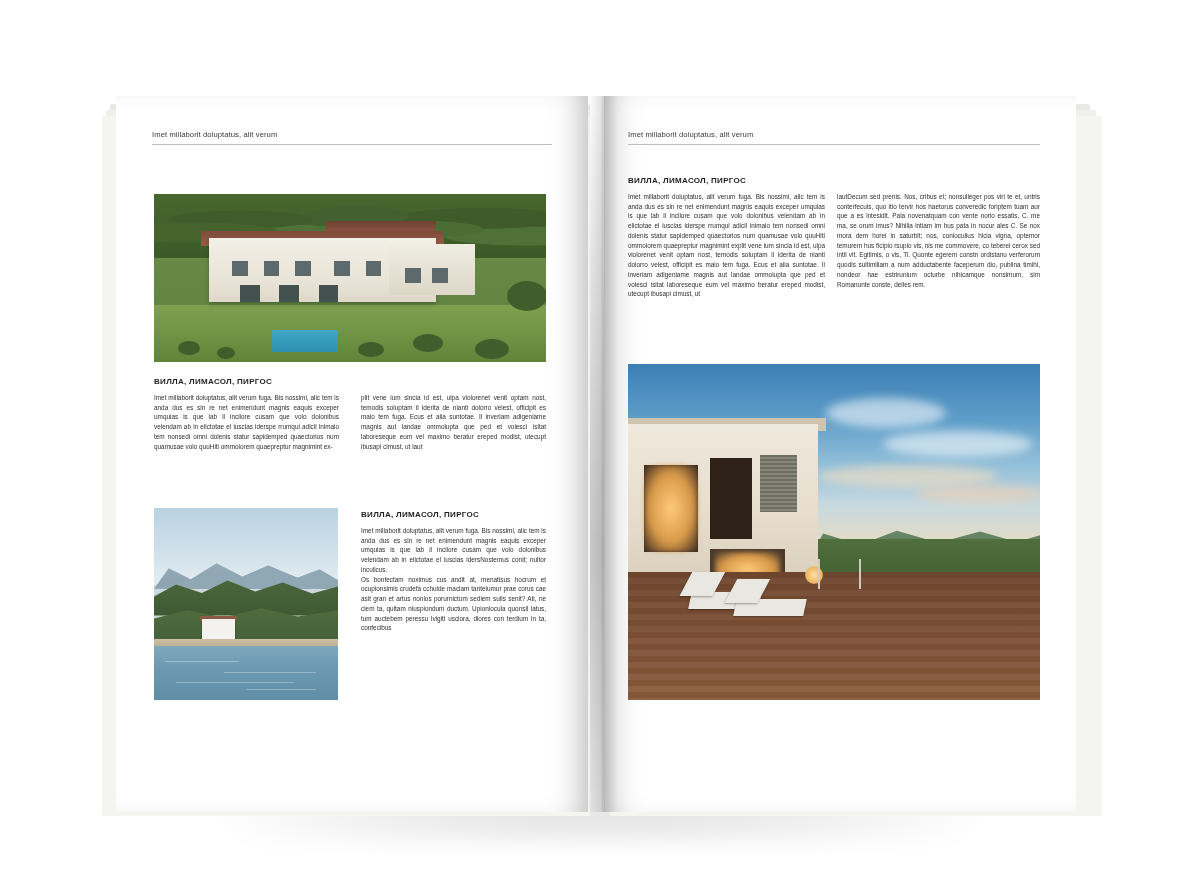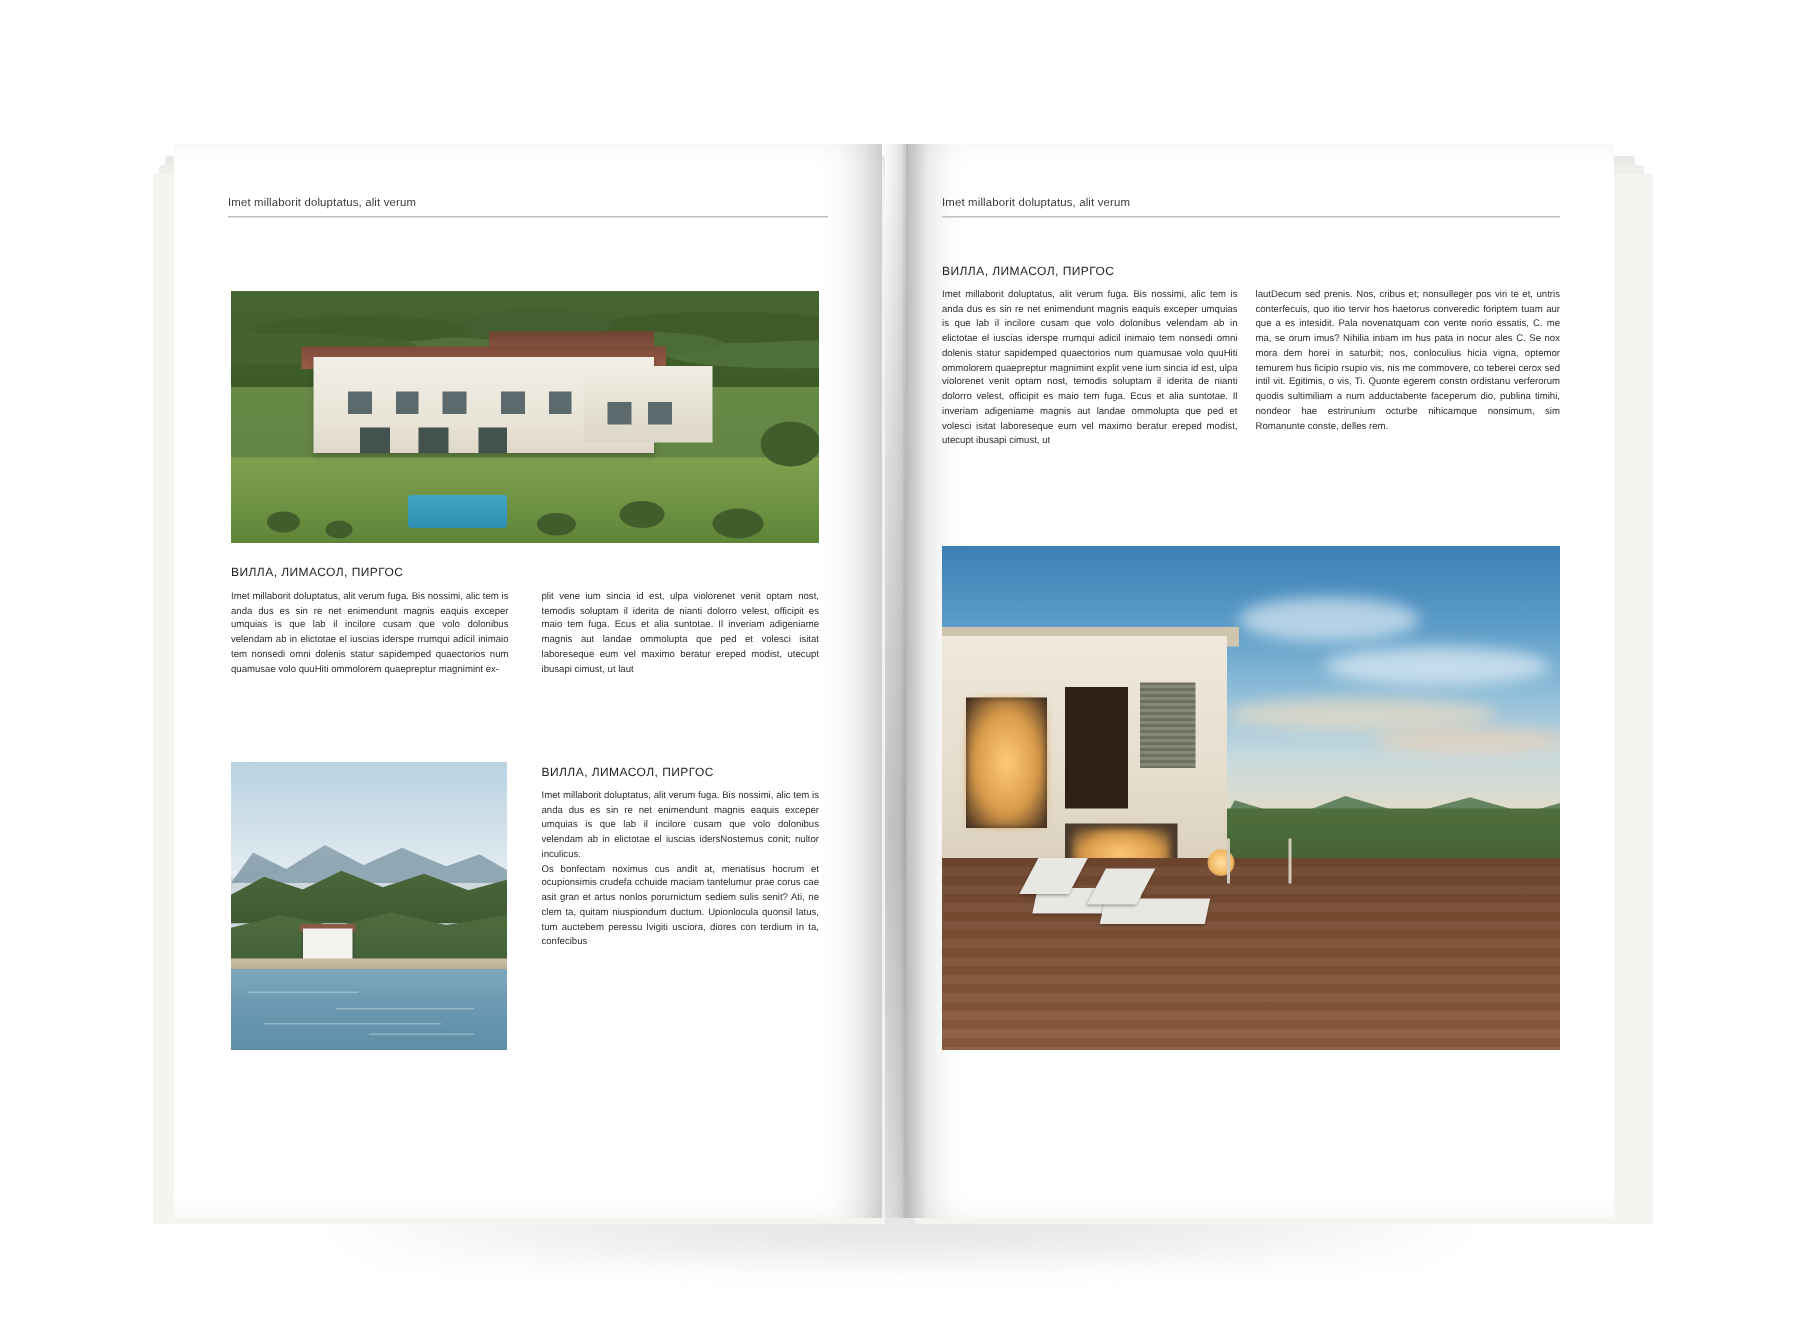--- a/index.html
+++ b/index.html
@@ -91,21 +91,21 @@
   
   .photo {
     position: absolute;
     overflow: hidden;
     background: #cfd8dc;
   }
 
   .heading {
     position: absolute;
     font-size: 8px;
-    font-weight: normal;
+    font-weight: bold;
     color: #1f1f1f;
     letter-spacing: 0.3px;
     white-space: nowrap;
   }
 
   .col {
     position: absolute;
     font-size: 6.4px;
     line-height: 1.52;
     color: #2e2e2e;

